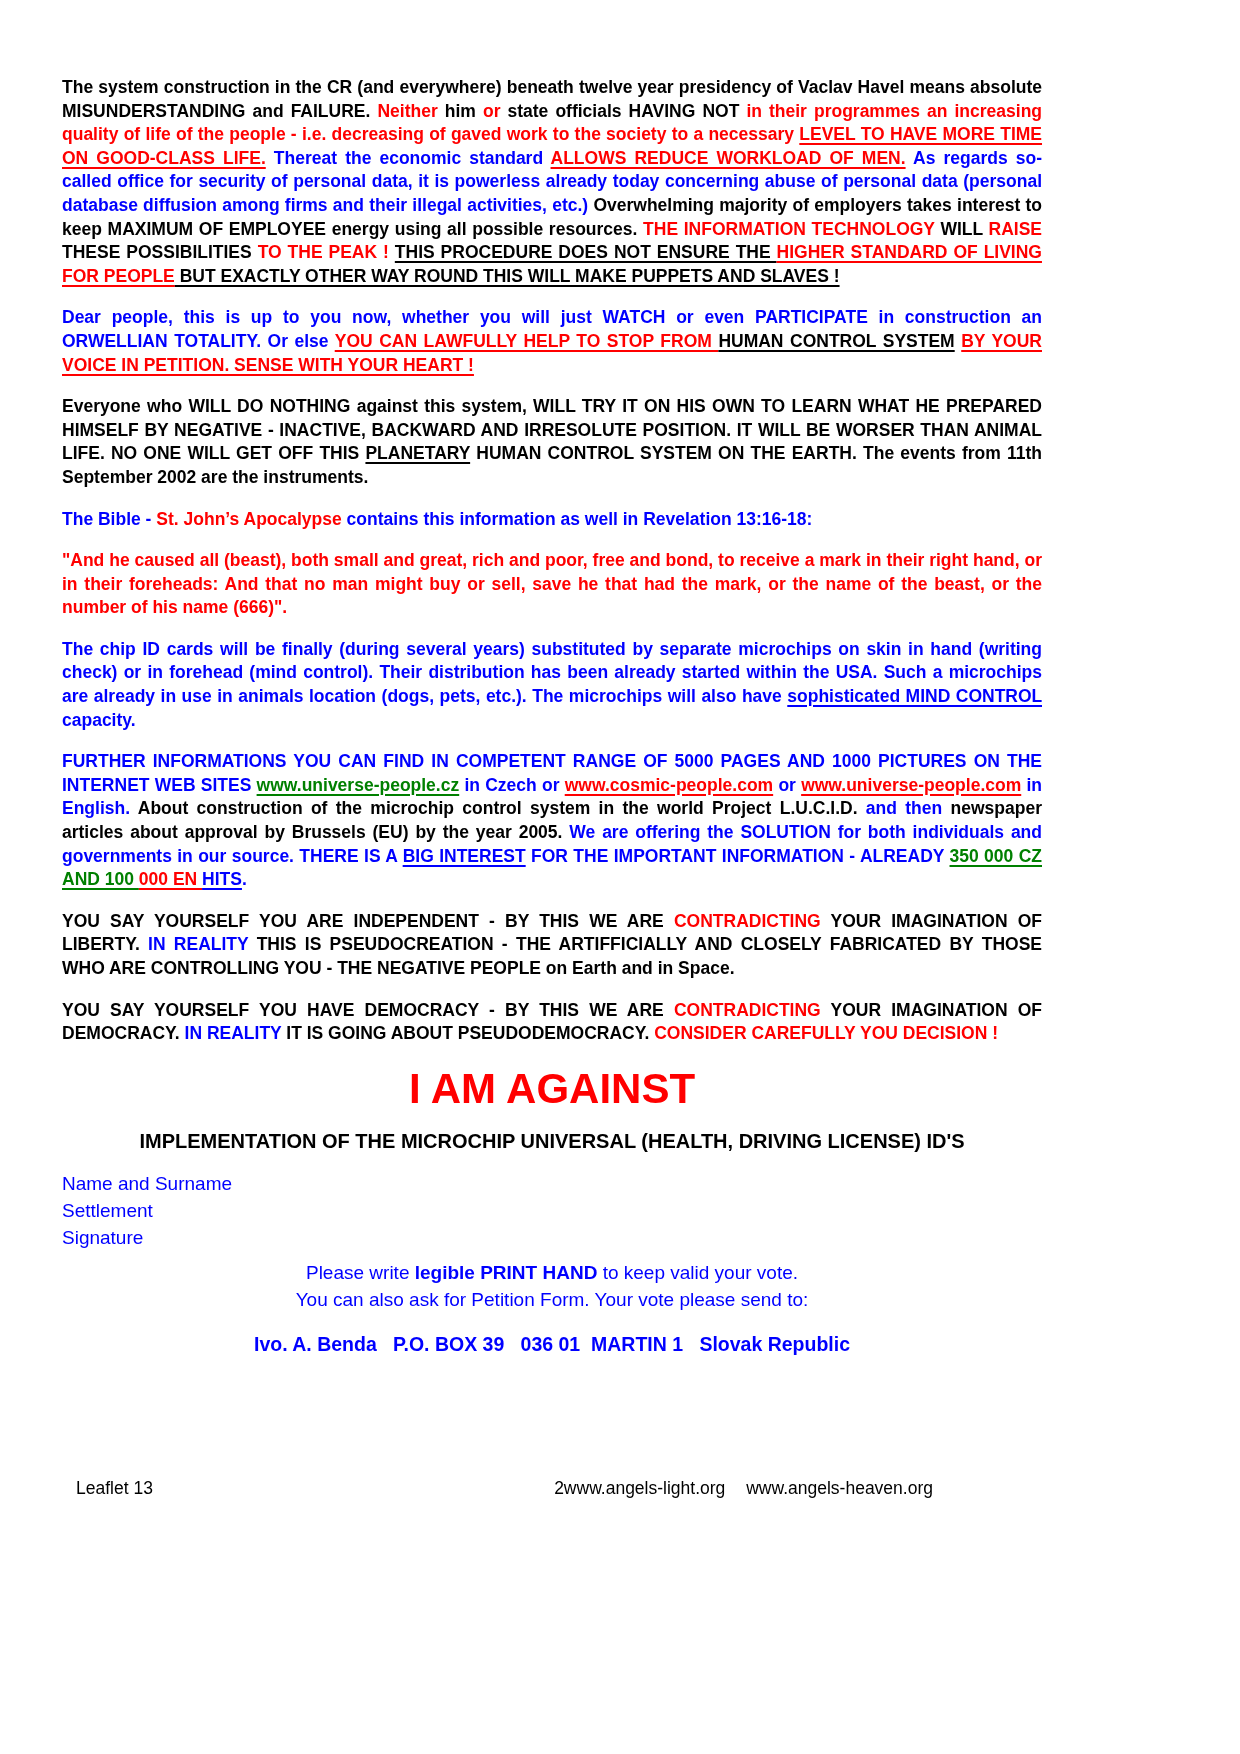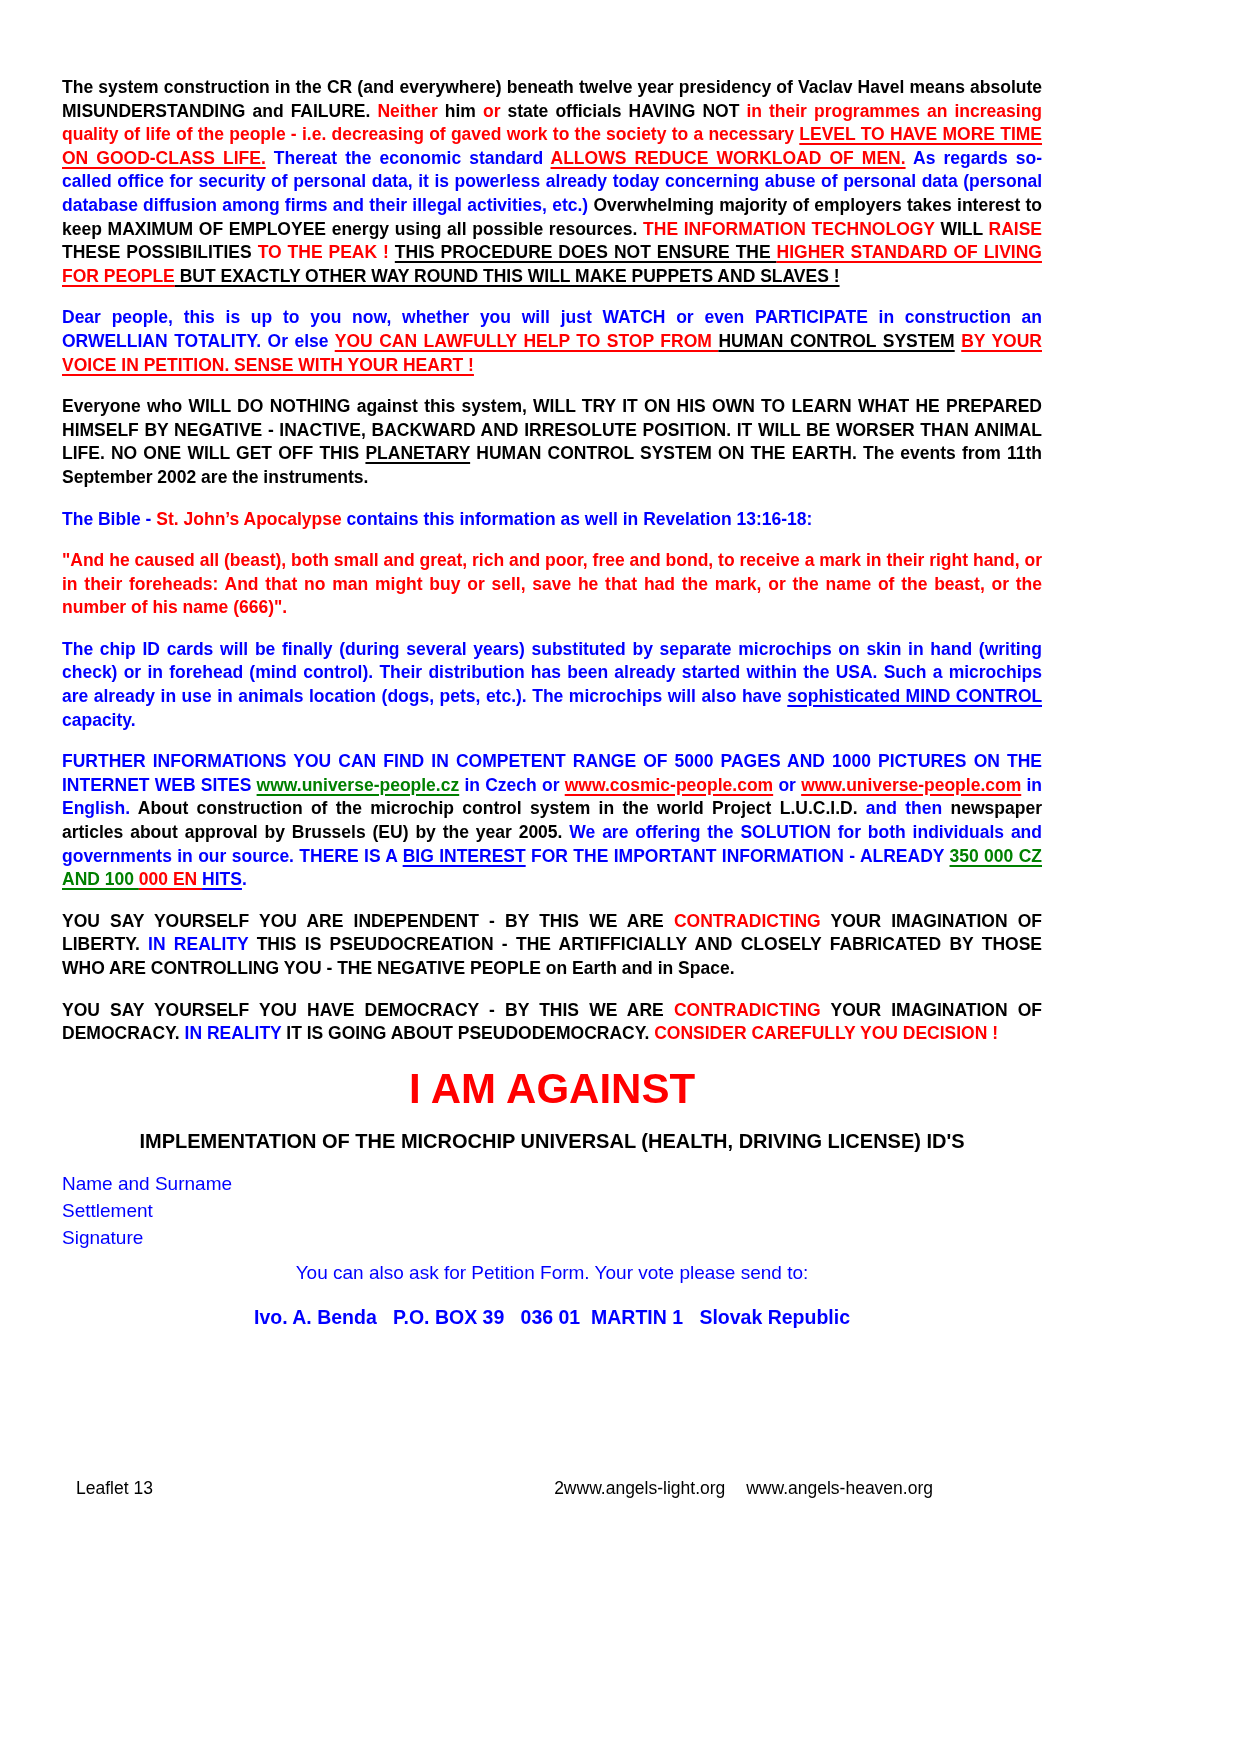--- a/index.html
+++ b/index.html
@@ -97,20 +97,21 @@
 
   <h2 class="sub-heading">IMPLEMENTATION OF THE MICROCHIP UNIVERSAL (HEALTH, DRIVING LICENSE) ID'S</h2>
 
   <div class="form-labels">
       <div class="form-label" style="color: rgb(0, 0, 255);">Name and Surname</div>
       <div class="form-label" style="color: rgb(0, 0, 255);">Settlement</div>
       <div class="form-label" style="color: rgb(0, 0, 255);">Signature</div>
     </div>
 
   <div class="instructions">
+      <div class="instr-line"><span style="color: rgb(0, 0, 255); font-weight: normal;">Please write </span><span style="color: rgb(0, 0, 255); font-weight: bold;">legible PRINT HAND</span><span style="color: rgb(0, 0, 255); font-weight: normal;"> to keep valid your vote.</span></div>
       <div class="instr-line"><span style="color: rgb(0, 0, 255); font-weight: normal;">You can also ask for Petition Form. Your vote please send to:</span></div>
     </div>
 
   <div class="address" style="color: rgb(0, 0, 255);">Ivo. A. Benda   P.O. BOX 39   036 01  MARTIN 1   Slovak Republic</div>
 
   <footer class="footer">
     <span>Leaflet 13</span>
     <span class="page-num">2</span>
     <span class="footer-links">
       <span>www.angels-light.org</span>

